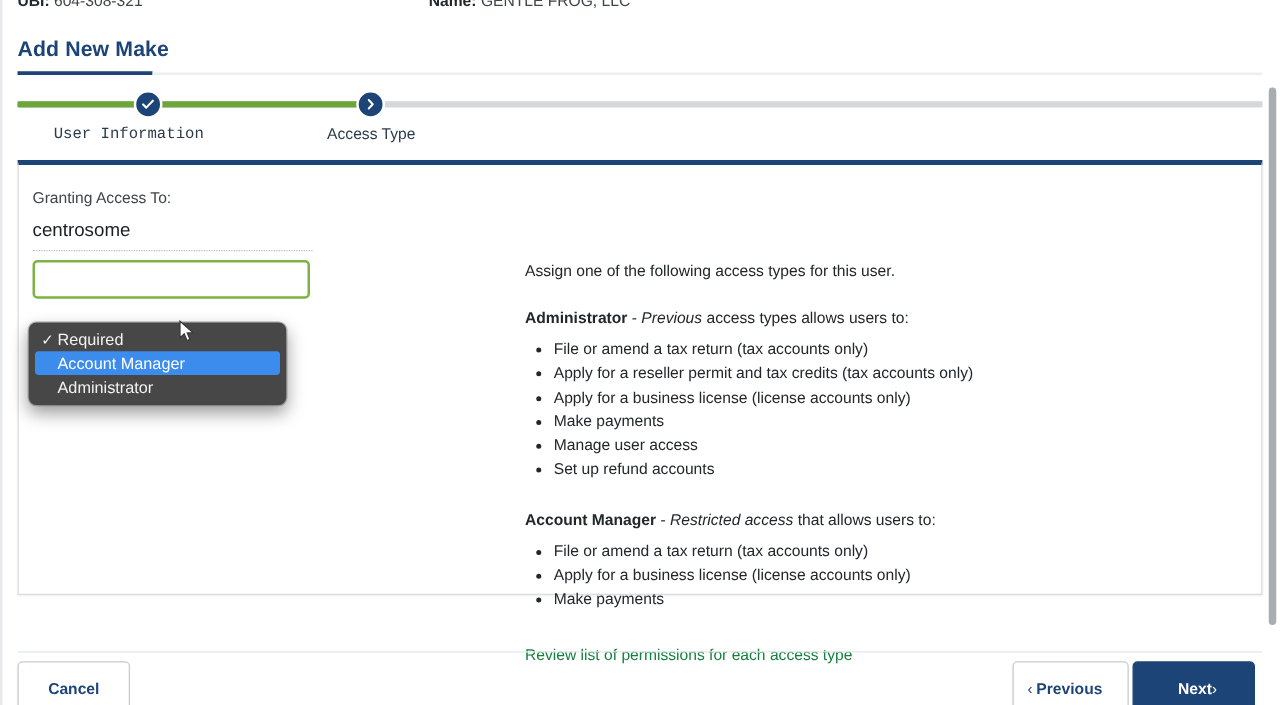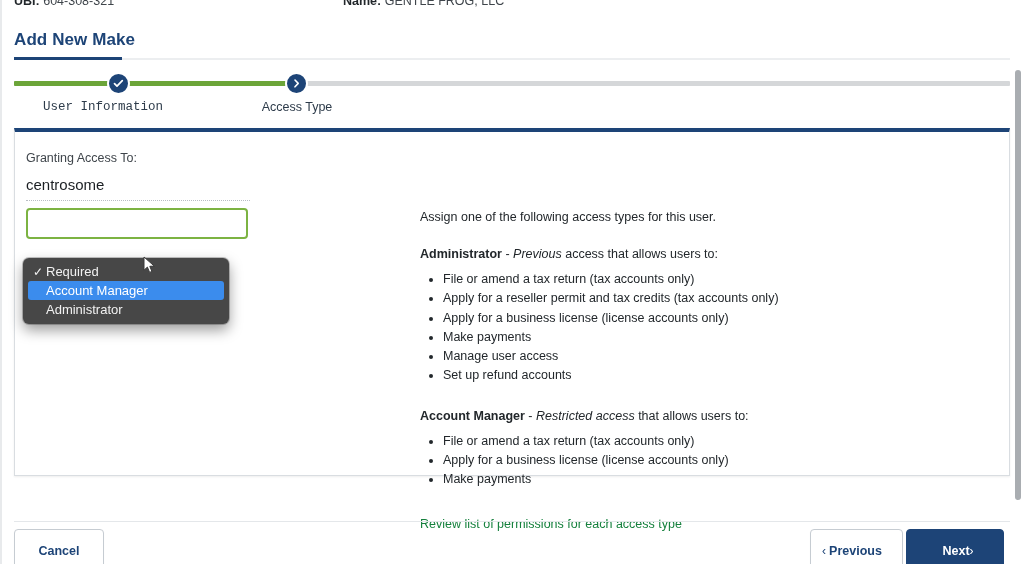--- a/index.html
+++ b/index.html
@@ -377,21 +377,21 @@
   <div class="cursor">
     <svg width="14" height="19" viewBox="0 0 14 19">
       <path d="M1 1 L1 14.2 L4.4 11.1 L6.6 16.4 L8.9 15.4 L6.8 10.3 L11.3 10.1 Z" fill="#ffffff" stroke="#3a3a3a" stroke-width="1"></path>
     </svg>
   </div>
 
   <div class="right-col">
     <p class="intro">Assign one of the following access types for this user.</p>
 
     <p class="role-head">
-      <b>Administrator</b><span> - </span><i>Previous</i><span> access that allows users to:</span>
+      <b>Administrator</b><span> - </span><i>Previous</i><span> access types allows users to:</span>
     </p>
     <ul class="perm-list">
       <li>File or amend a tax return (tax accounts only)</li>
       <li>Apply for a reseller permit and tax credits (tax accounts only)</li>
       <li>Apply for a business license (license accounts only)</li>
       <li>Make payments</li>
       <li>Manage user access</li>
       <li>Set up refund accounts</li>
     </ul>
 

